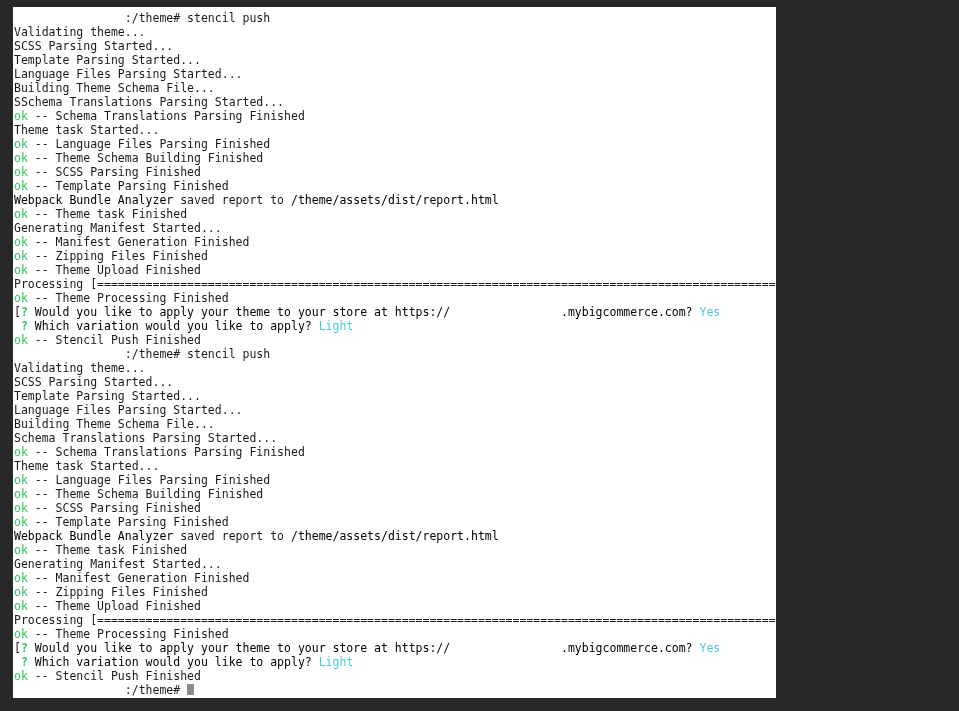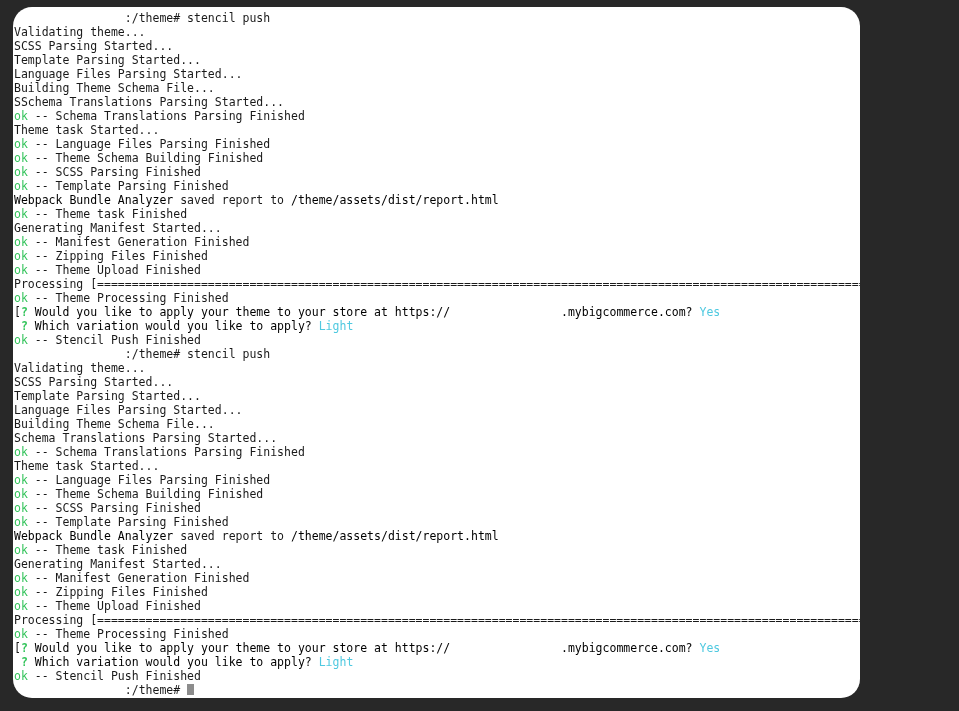--- a/index.html
+++ b/index.html
@@ -7,25 +7,24 @@
     padding: 0;
     background: #282828;
     width: 959px;
     height: 711px;
     overflow: hidden;
   }
   #terminal-window {
     position: absolute;
     left: 13px;
     top: 7px;
-    width: 847px;
+    width: 763px;
     height: 691px;
     background: #ffffff;
     overflow: hidden;
-    border-radius: 19px;
   }
   #terminal-screen {
     font-family: "DejaVu Sans Mono", "Liberation Mono", monospace;
     font-size: 11.5px;
     line-height: 14px;
     color: #1a1a1a;
     padding: 4px 0 0 1px;
     white-space: pre;
     letter-spacing: 0px;
   }

